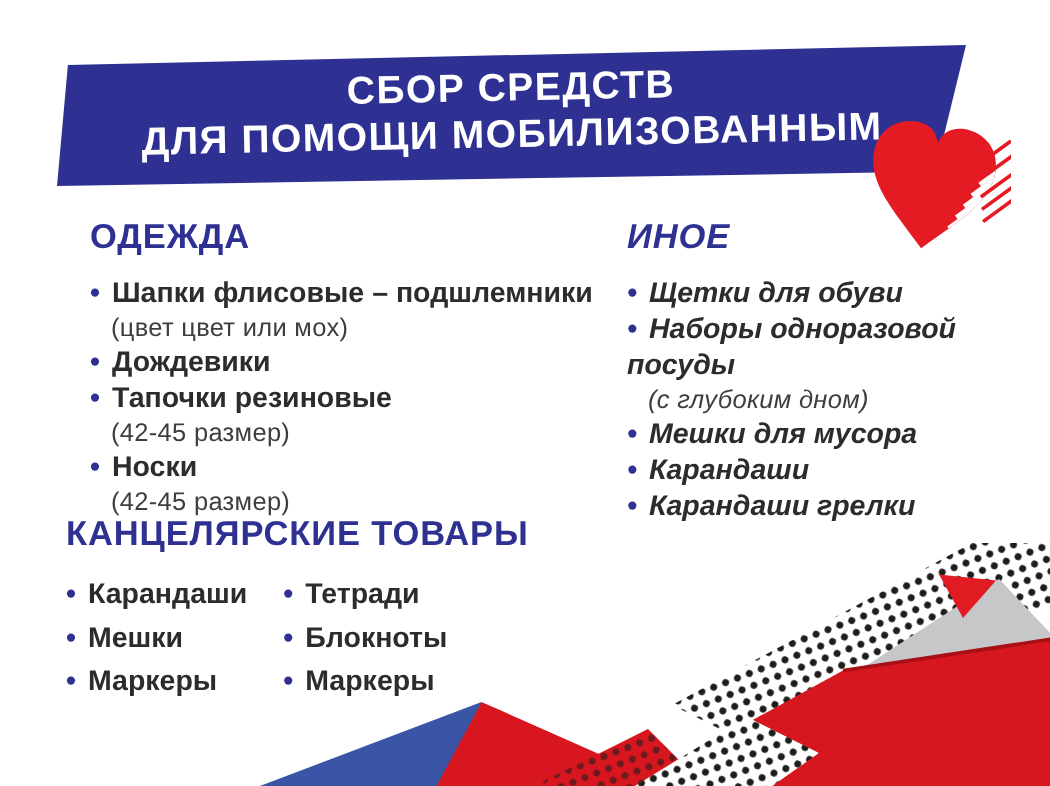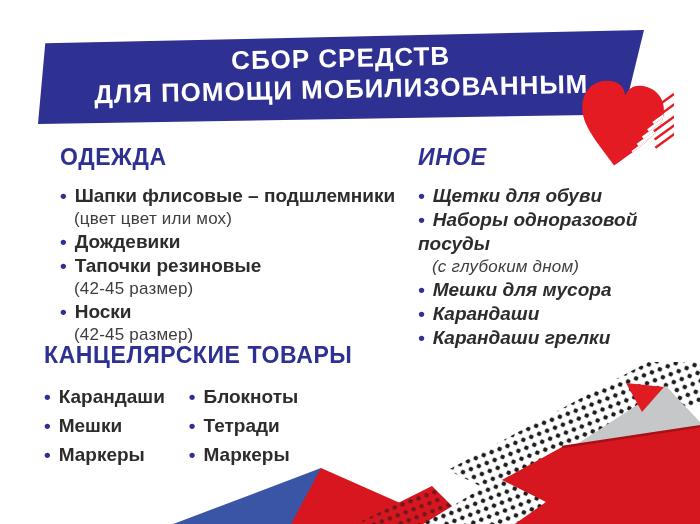--- a/index.html
+++ b/index.html
@@ -134,22 +134,22 @@
 
 <div class="col" id="sec-stationery">
   <div class="section-title">КАНЦЕЛЯРСКИЕ ТОВАРЫ</div>
   <div class="stationery-cols">
     <div>
       <div class="item"><span class="bullet">•</span><span>Карандаши</span></div>
       <div class="item"><span class="bullet">•</span><span>Мешки</span></div>
       <div class="item"><span class="bullet">•</span><span>Маркеры</span></div>
     </div>
     <div>
+      <div class="item"><span class="bullet">•</span><span>Тетради</span></div>
       <div class="item"><span class="bullet">•</span><span>Блокноты</span></div>
-      <div class="item"><span class="bullet">•</span><span>Тетради</span></div>
       <div class="item"><span class="bullet">•</span><span>Маркеры</span></div>
     </div>
   </div>
 </div>
 
 <svg class="decor-svg" viewBox="0 0 700 524">
   <defs>
     <pattern id="dotsBlack" width="12" height="12" patternUnits="userSpaceOnUse" patternTransform="rotate(24)">
       <rect width="12" height="12" fill="#ffffff"></rect>
       <circle cx="3" cy="3" r="2.3" fill="#1d1d1b"></circle>

